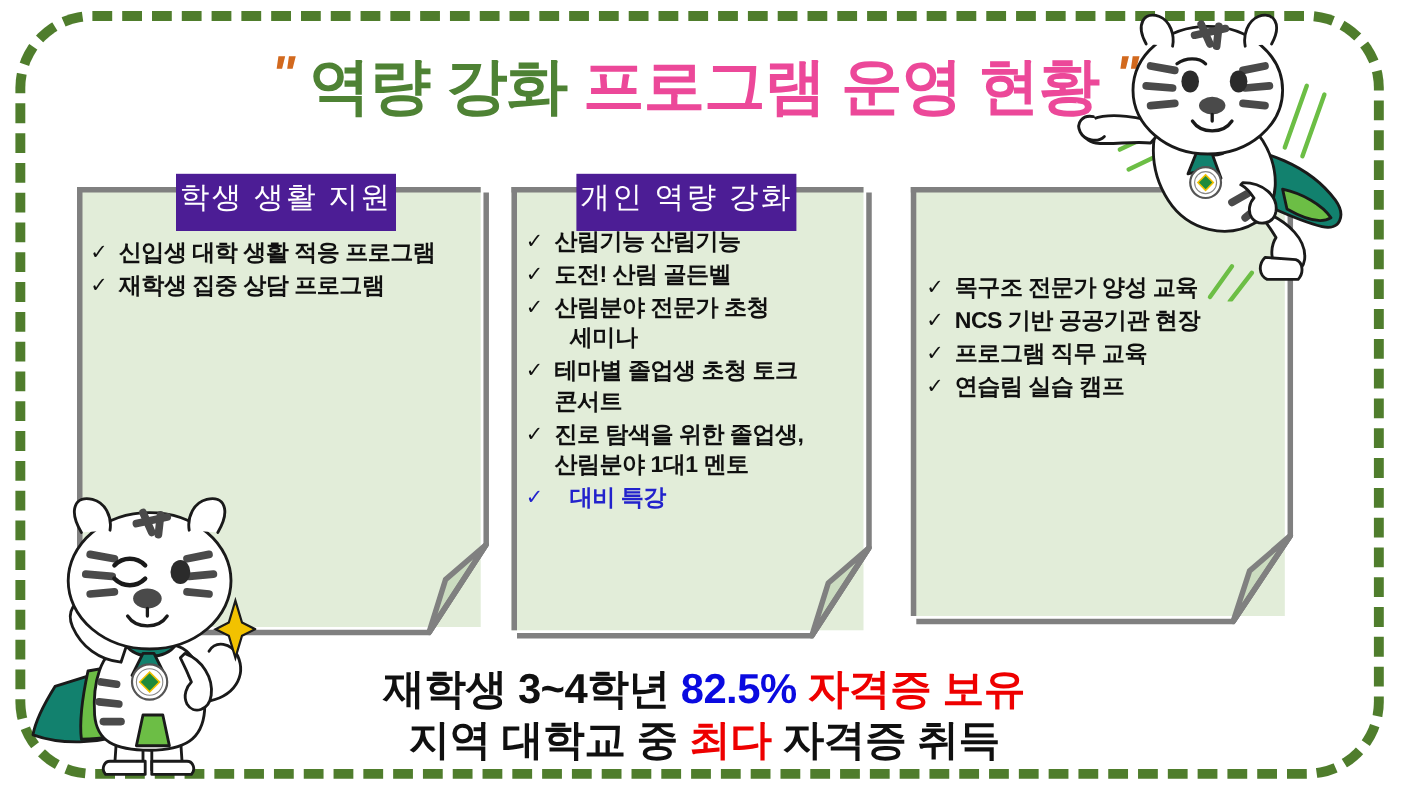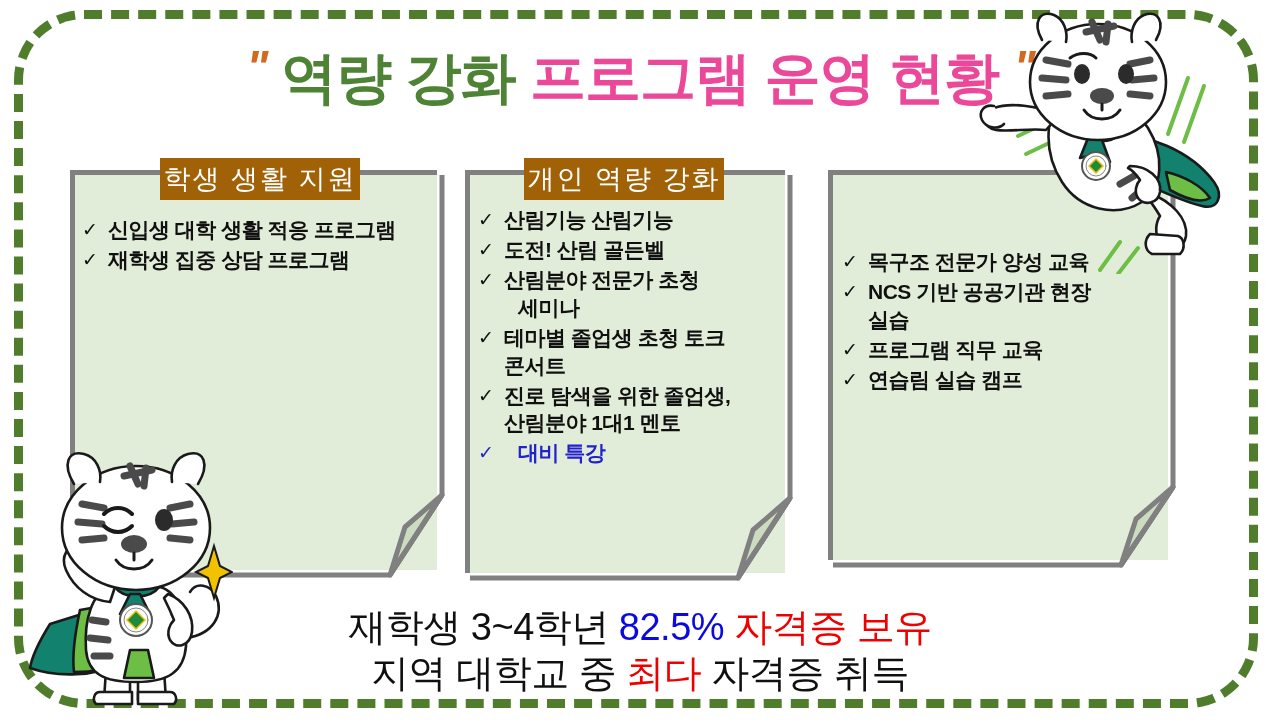--- a/index.html
+++ b/index.html
@@ -61,28 +61,28 @@
     border-bottom: none;
   }
   
   .card-svg {
     position: absolute;
     left: 0; top: 0;
     overflow: visible;
   }
   .card-head {
     position: absolute;
-    background: #a16207;
+    background: #4c1d95;
     color: #ffffff;
     font-size: 27px;
     font-weight: normal;
     letter-spacing: 2px;
     text-align: center;
     line-height: 42px;
-    height: 42px;
+    height: 52px;
     white-space: nowrap;
     z-index: 5;
   }
   .card-body {
     position: absolute;
     z-index: 4;
   }
   .item {
     display: flex;
     align-items: flex-start;
@@ -109,21 +109,21 @@
   .bottom {
     position: absolute;
     left: 0; top: 604px;
     width: 1280px;
     text-align: center;
     white-space: nowrap;
     line-height: 1.22;
   }
   .bottom .line {
     font-size: 38px;
-    font-weight: normal;
+    font-weight: bold;
     color: #101010;
     letter-spacing: -0.5px;
   }
   .hl-blue { color: #0A0AE0; }
   .hl-red  { color: #EE0000; }
 
   
   .mascot { position: absolute; }
   #mascot-bottom { left: 18px; top: 424px; width: 215px; height: 292px; }
   #mascot-top    { left: 952px; top: 6px;  width: 310px; height: 268px; }
@@ -222,21 +222,20 @@
   </div>
   <div class="card-body" style="left:842px; top:248px; width:320px;">
     <div class="item">
       <span class="chk">✓</span>
       <span class="txt">목구조 전문가 양성 교육</span>
     </div>
     <div class="item">
       <span class="chk">✓</span>
       <span class="txt">
         <span class="ind0">NCS 기반 공공기관 현장</span>
-        <span class="ind0">실습</span>
       </span>
     </div>
     <div class="item">
       <span class="chk">✓</span>
       <span class="txt">프로그램 직무 교육</span>
     </div>
     <div class="item">
       <span class="chk">✓</span>
       <span class="txt">연습림 실습 캠프</span>
     </div>

